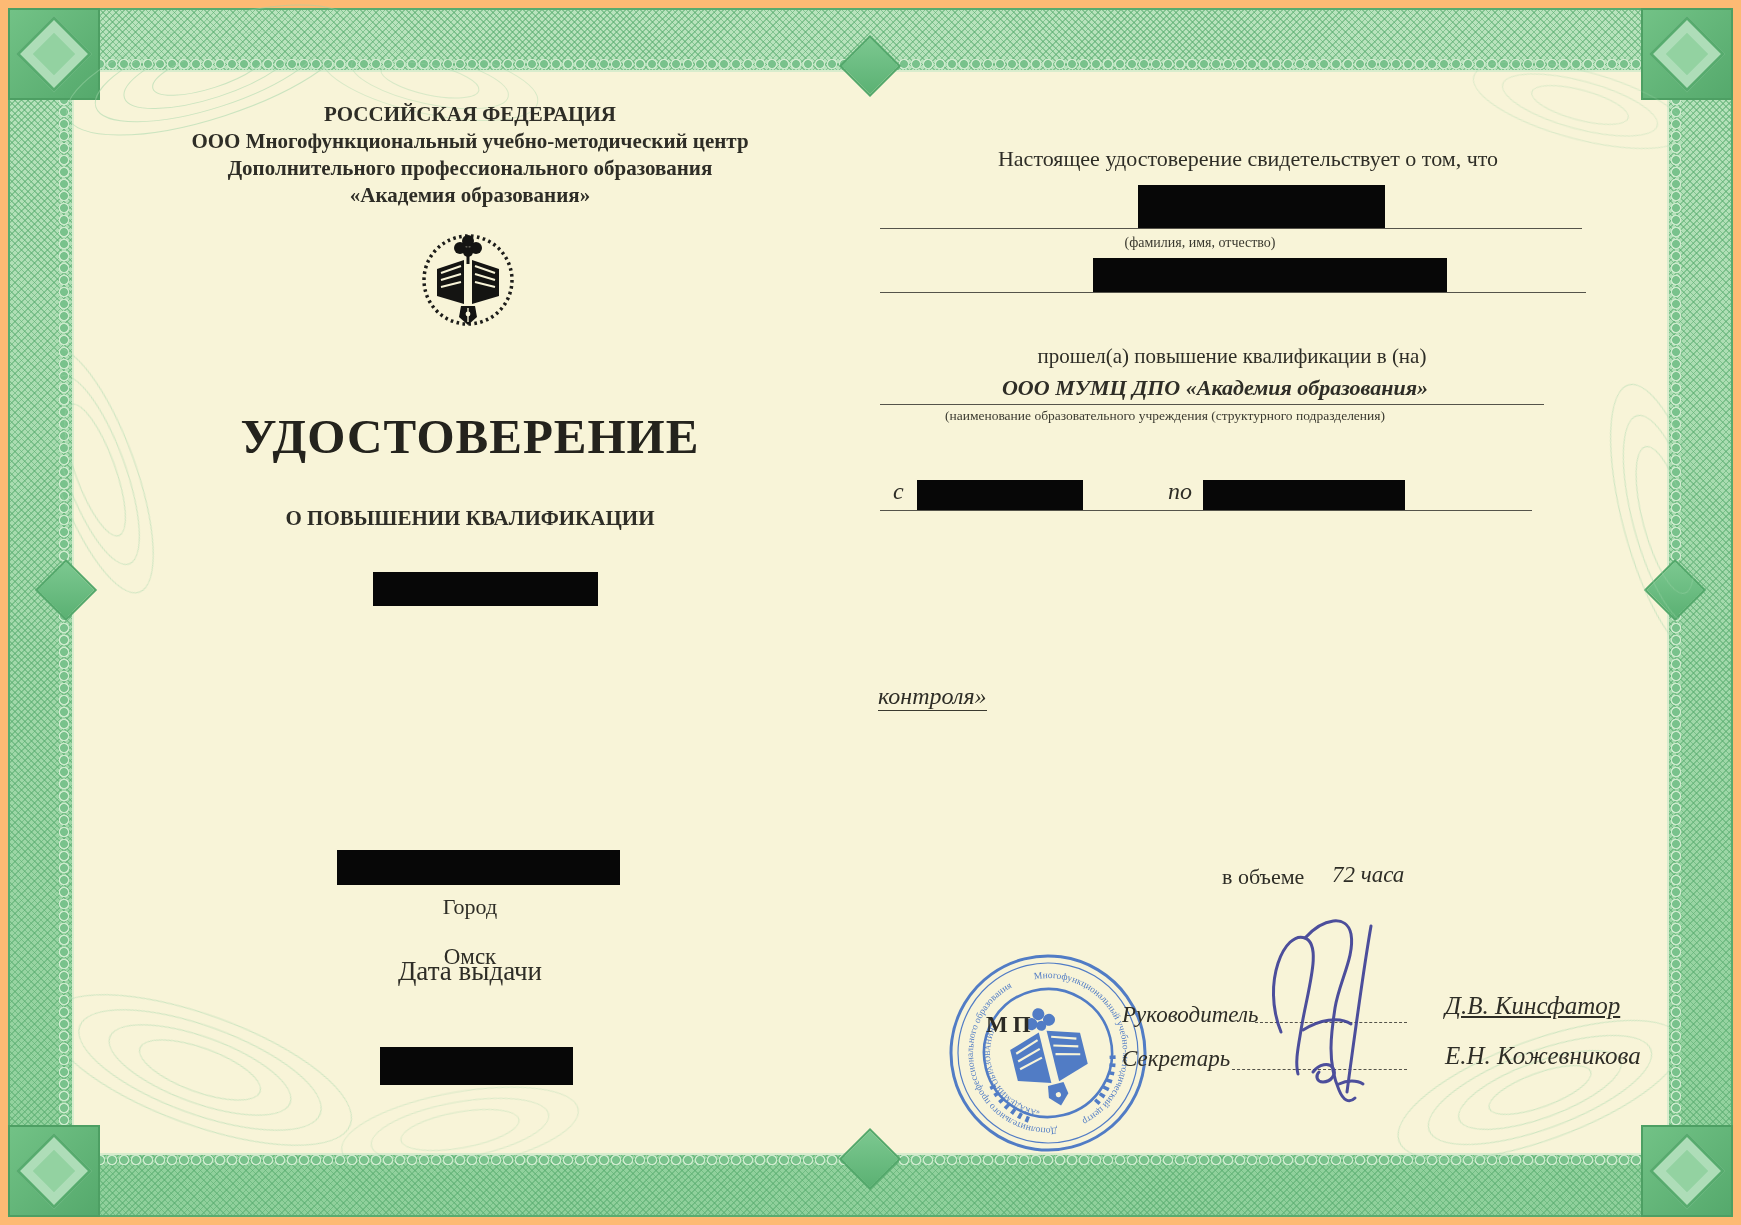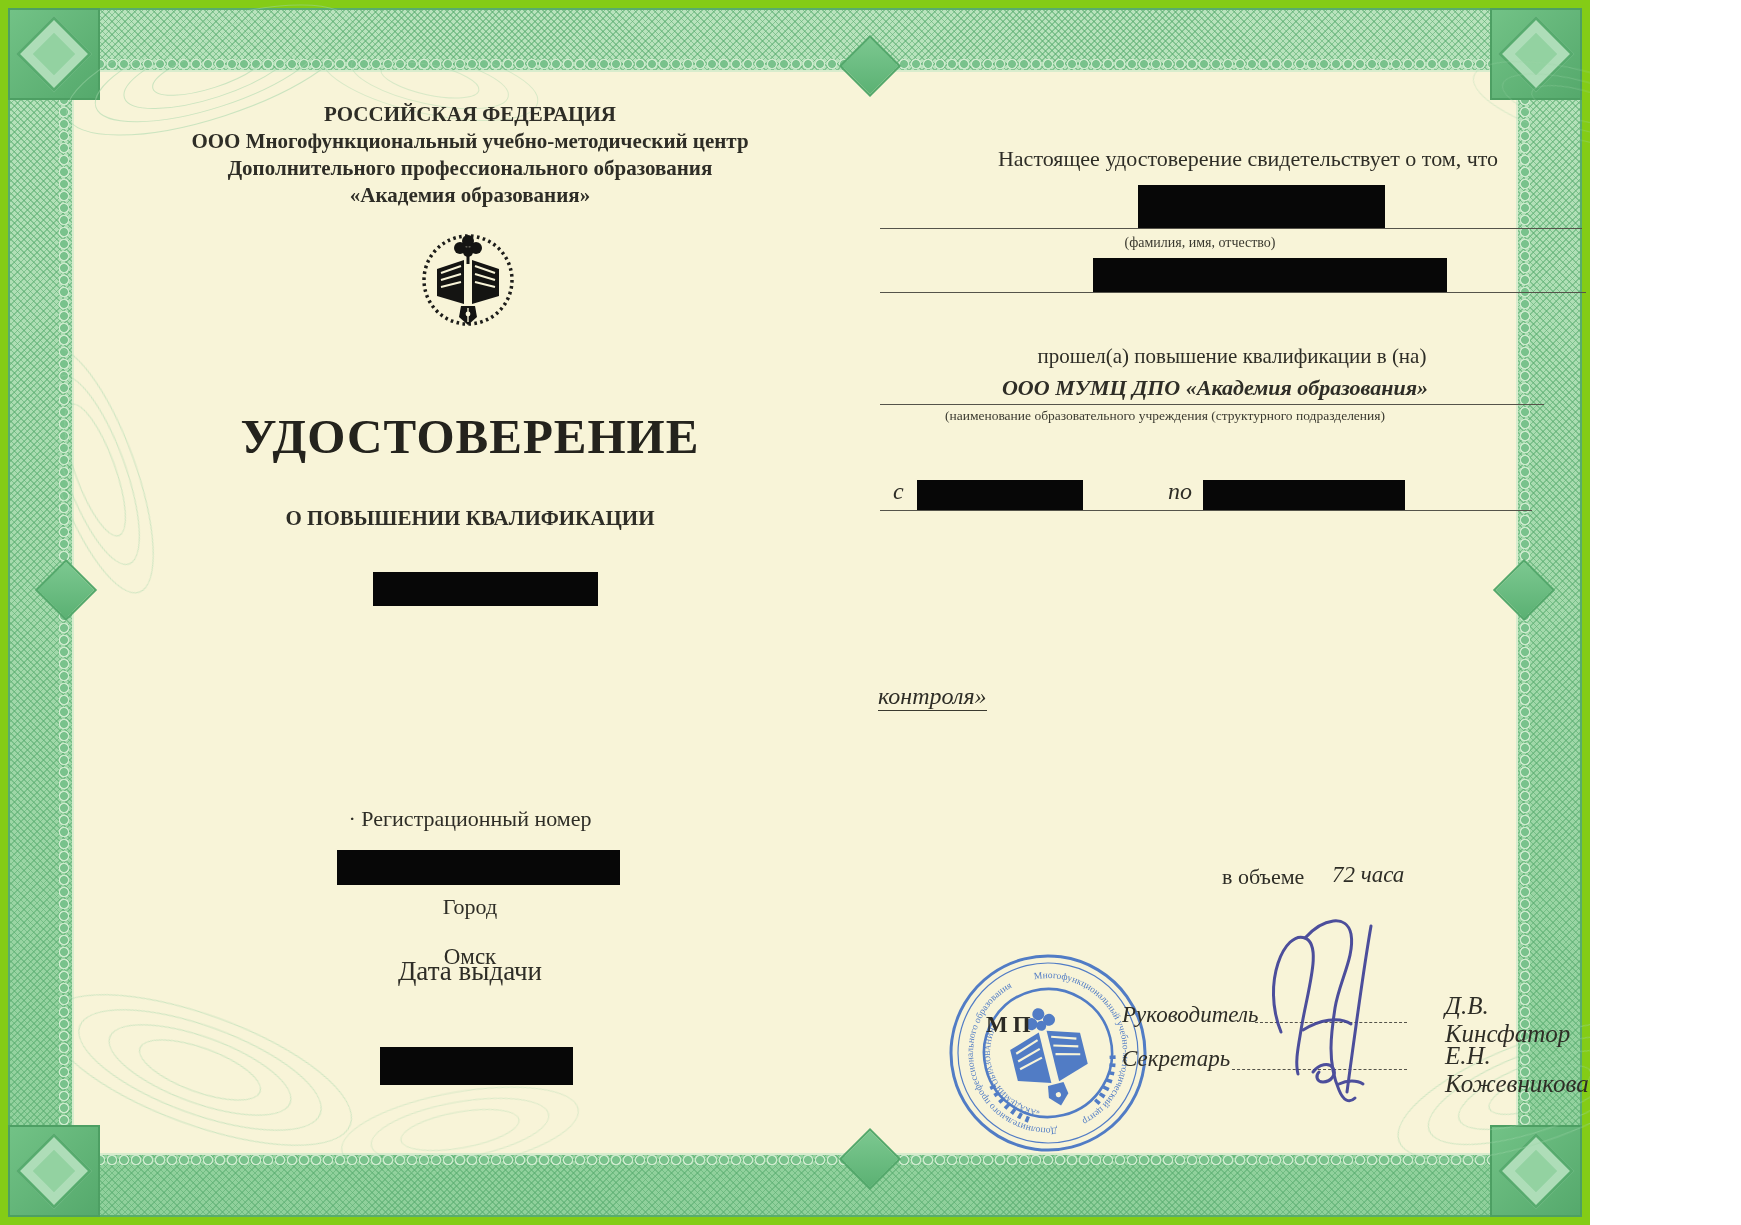--- a/index.html
+++ b/index.html
@@ -1,16 +1,16 @@
 <!DOCTYPE html>
 <html><head>
 <meta charset="utf-8">
 <style>
   html,body{margin:0;padding:0;background:#ffffff;}
-  .cert{position:relative;width:1590px;height:1225px;background:#84cc16;overflow:hidden;
+  .cert{position:relative;width:1741px;height:1225px;background:#fdba74;overflow:hidden;
         font-family:"Liberation Serif", serif;color:#2e2d26;}
 
   
   .frame{position:absolute;inset:8px;border:2px solid #58ac6f;
     background:
       repeating-linear-gradient(45deg, rgba(88,172,111,.55) 0 1.2px, rgba(0,0,0,0) 1.2px 4.6px),
       repeating-linear-gradient(-45deg, rgba(88,172,111,.55) 0 1.2px, rgba(0,0,0,0) 1.2px 4.6px),
       linear-gradient(180deg,#b9e3bd,#8fd09b);}
   .page{position:absolute;left:74px;top:72px;right:74px;bottom:72px;background:#f8f4d8;
         box-shadow:0 0 0 2px #d8eccd;}
@@ -64,21 +64,21 @@
   .r-instcap   {left:860px;top:408px;width:610px;font-size:13.5px;color:#3a392f;}
   .r-from      {left:893px;top:478px;font-size:24px;}
   .r-to        {left:1168px;top:478px;font-size:24px;}
   .r-programintro{left:860px;top:611px;width:610px;font-size:21px;}
   .r-prog      {left:878px;top:650px;width:640px;font-size:24px;line-height:31px;}
   .r-prog span{border-bottom:1.6px solid #3a392f;padding-bottom:1px;}
   .r-vol-label {left:1222px;top:864px;font-size:22px;}
   .r-vol-value {left:1332px;top:862px;font-size:23px;}
   .r-mp        {left:986px;top:1012px;font-size:23px;letter-spacing:5px;color:#2c2b25;}
   .r-headlabel {left:1122px;top:1002px;font-size:23px;}
-  .r-headname  {left:1445px;top:992px;font-size:25px;}
+  .r-headname  {left:1445px;top:992px;font-size:25px;text-decoration:underline;}
   .r-seclabel  {left:1122px;top:1046px;font-size:23px;}
   .r-secname   {left:1445px;top:1042px;font-size:25px;}
 
   .line-fio1{left:880px;top:228px;width:702px;}
   .line-fio2{left:880px;top:292px;width:706px;}
   .line-inst{left:880px;top:404px;width:664px;}
   .line-dates{left:880px;top:510px;width:652px;}
   .line-head{left:1255px;top:1022px;width:152px;border-bottom-style:dashed;}
   .line-sec {left:1232px;top:1069px;width:175px;border-bottom-style:dashed;}
 
@@ -182,21 +182,20 @@
       <path d="M26 49 L46 42 M26 56 L46 50 M26 63 L46 58"></path>
       <path d="M80 49 L60 42 M80 56 L60 50 M80 63 L60 58"></path>
     </g>
     <circle cx="53" cy="90" r="2.4" fill="#f8f4d8"></circle>
     <path d="M53 84 L53 98" stroke="#f8f4d8" stroke-width="1.4"></path>
   </svg>
 
   <div class="abs ctr b l-title">УДОСТОВЕРЕНИЕ</div>
   <div class="abs ctr b l-subtitle">О ПОВЫШЕНИИ КВАЛИФИКАЦИИ</div>
   <div class="redact rb-cert"></div>
-  <div class="abs ctr l-reglabel">· Регистрационный номер</div>
   <div class="redact rb-reg"></div>
   <div class="abs ctr l-city">Город</div>
   <div class="abs ctr l-cityval">Омск</div>
   <div class="abs ctr l-datelabel">Дата выдачи</div>
   <div class="redact rb-date"></div>
 
   <div class="abs ctr r-statement">Настоящее удостоверение свидетельствует о том, что</div>
   <div class="redact rb-name1"></div>
   <div class="rule line-fio1"></div>
   <div class="abs ctr r-fio">(фамилия, имя, отчество)</div>

